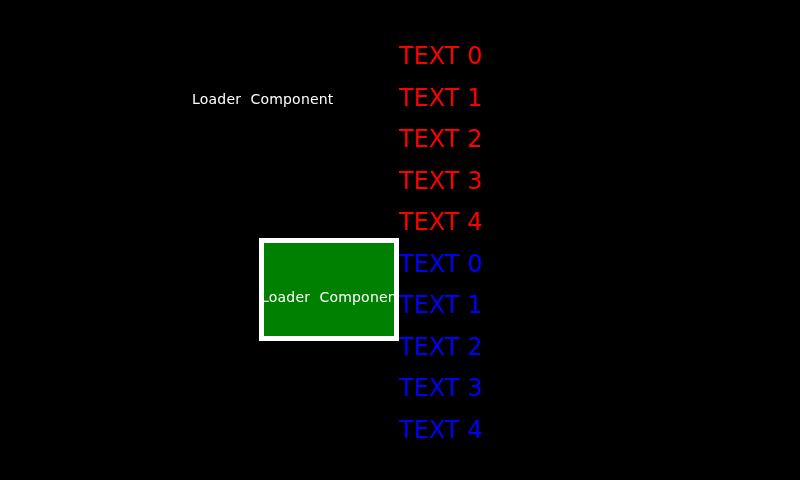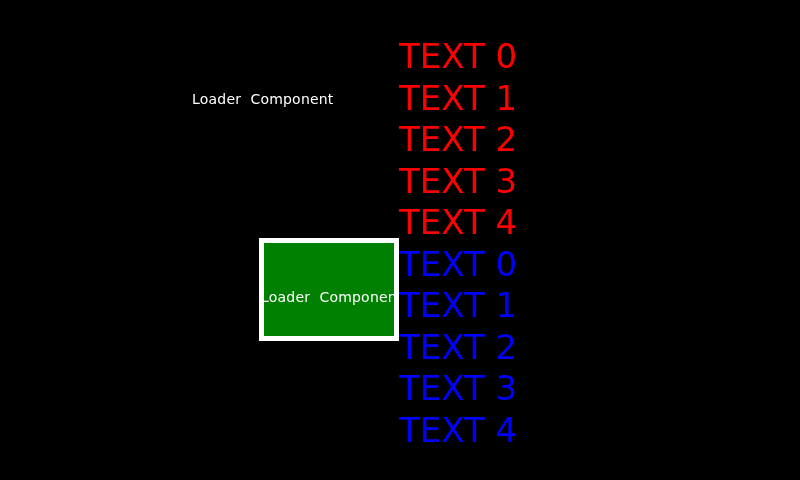--- a/index.html
+++ b/index.html
@@ -34,21 +34,21 @@
   
   .text-stack {
     position: absolute;
     left: 399px;
     top: 36px;
     z-index: 1;
   }
   .text-row {
     height: 41.5px;
     font-family: "DejaVu Sans", sans-serif;
-    font-size: 34px;
+    font-size: 24px;
     line-height: 41.5px;
     white-space: pre;
     letter-spacing: 0px;
     text-align: center;
   }
   .text-row.red  { color: #ff0000; }
   .text-row.blue { color: #0000ff; }
 
   
   .loader-box {

